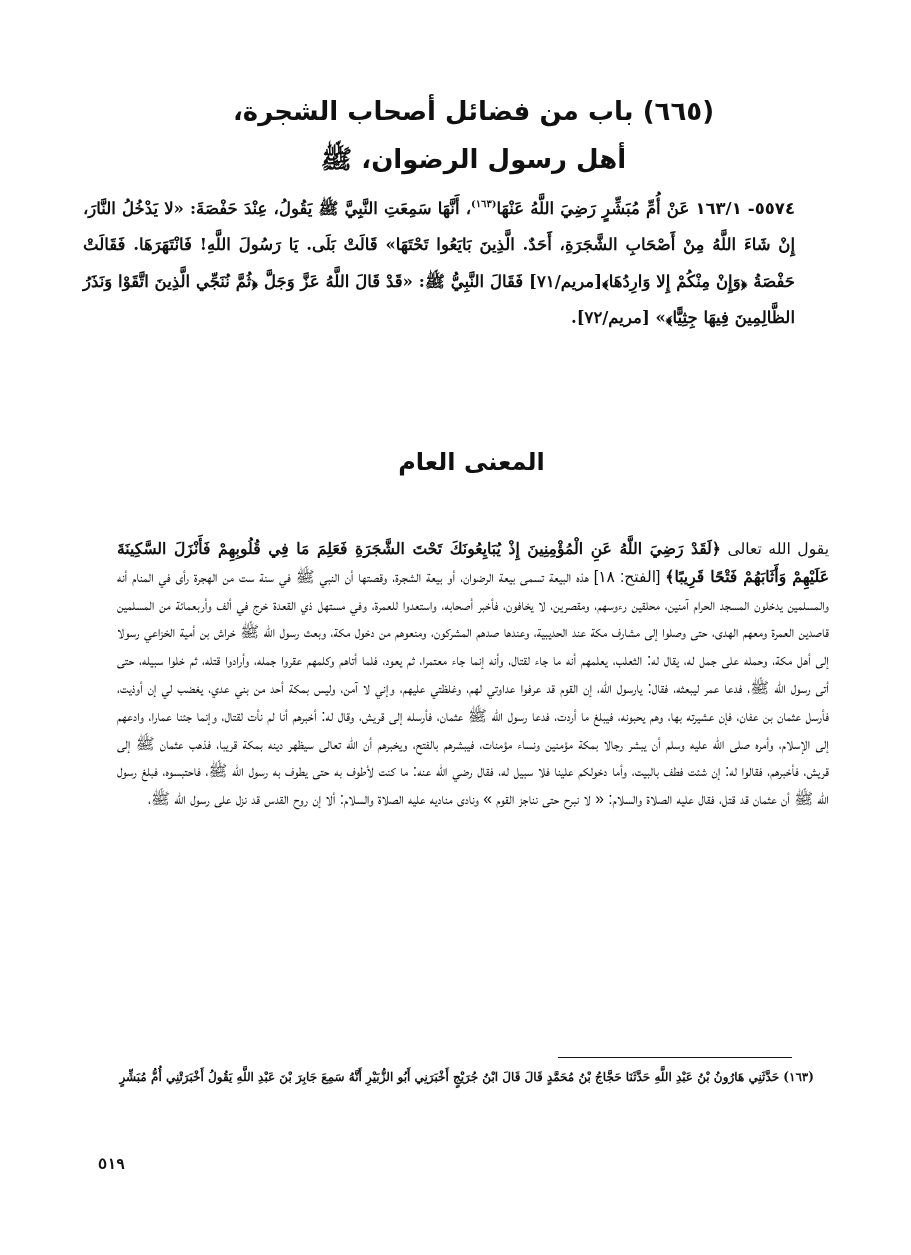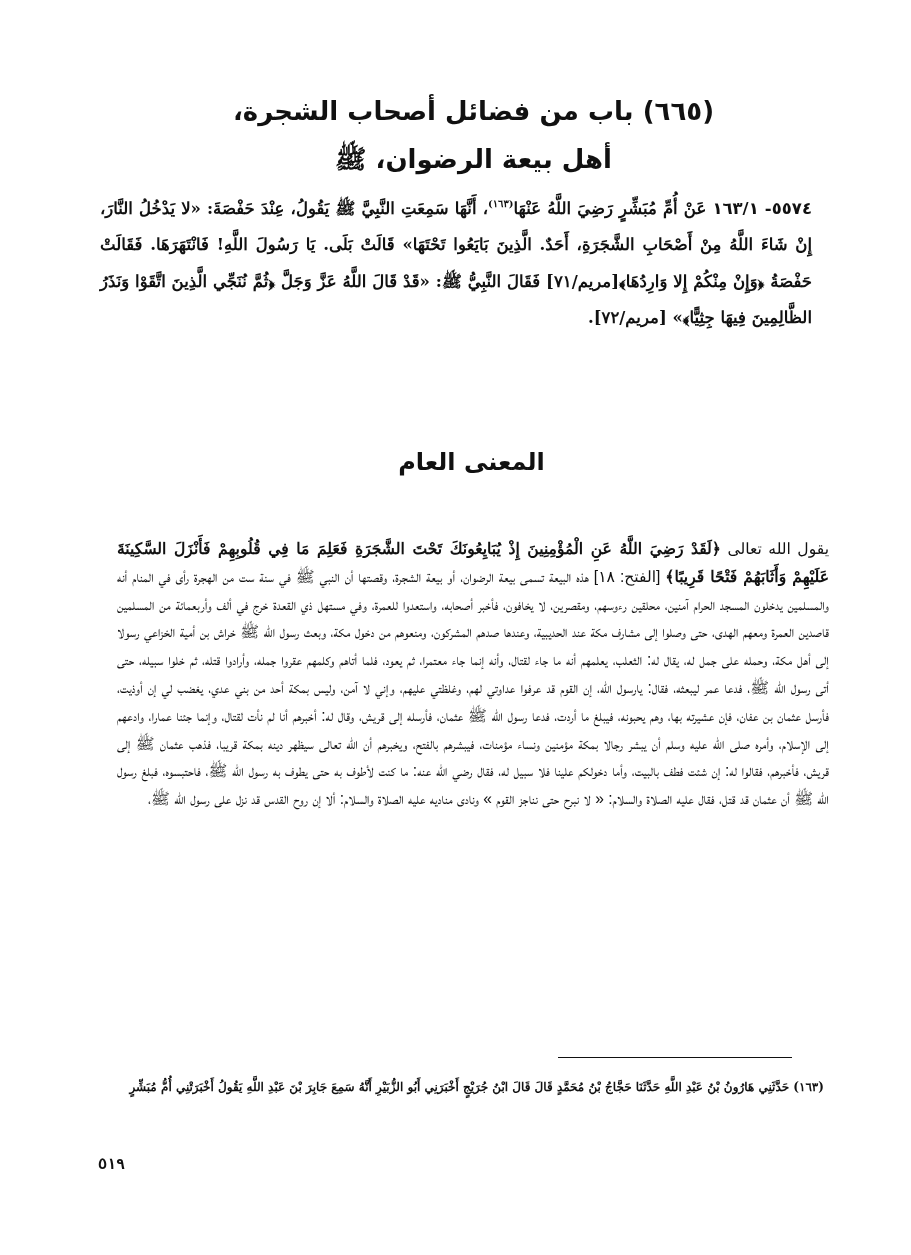--- a/index.html
+++ b/index.html
@@ -8,21 +8,21 @@
       font-family: "DejaVu Sans", sans-serif; color: #111;
     }
     .page { position: absolute; left: 0; top: 0; width: 911px; height: 1255px; direction: rtl; }
     .title {
       position: absolute; left: 100px; width: 711px; text-align: center;
       font-weight: bold; font-size: 26px; line-height: 46px; margin: 18px;
     }
     .title.l1 { top: 70px; }
     .title.l2 { top: 118px; }
     .hadith {
-      position: absolute; left: 100px; top: 186px; width: 712px;
+      position: absolute; left: 83px; top: 186px; width: 712px;
       font-family: "DejaVu Serif", serif; font-weight: bold; font-size: 16.5px;
       line-height: 36.5px; text-align: justify; text-align-last: right; margin: 0;
     }
     .hadith .num { font-family: "DejaVu Sans", sans-serif; font-weight: bold; }
     .hadith .sup { font-size: 10px; vertical-align: super; }
     .section-title {
       position: absolute; left: 300px; width: 311px; top: 424px; text-align: center;
       font-weight: bold; font-size: 24px; line-height: 44px; margin: 16px;
     }
     .body-text {
@@ -31,34 +31,34 @@
       line-height: 27.8px; text-align: justify; text-align-last: right; margin: 17px;
     }
     .body-text .quran { font-family: "DejaVu Serif", serif; font-weight: bold; }
     .footnote-rule {
       position: absolute; left: 558px; top: 1057px; width: 234px; height: 0;
       border-top: 1.5px solid #111;
     }
     .footnote {
       position: absolute; left: 100px; top: 1065px; width: 712px;
       font-family: "DejaVu Serif", serif; font-weight: bold; font-size: 12px;
-      line-height: 20px; text-align: justify; text-align-last: right; margin: 12px;
+      line-height: 20px; text-align: justify; text-align-last: right; margin: 2px;
     }
     .page-number {
       position: absolute; left: 98px; top: 1155px; direction: rtl;
       font-family: Liberation Mono, monospace; font-size: 15px; font-weight: bold;
     }
   </style>
 </head>
 <body>
 
 <div class="page">
 
   <h1 class="title l1">(٦٦٥) باب من فضائل أصحاب الشجرة،</h1>
-  <h1 class="title l2">أهل بيعة الرضوان، ﷺ</h1>
+  <h1 class="title l2">أهل رسول الرضوان، ﷺ</h1>
 
   <p class="hadith">
     <span class="num">٥٥٧٤-</span>
     <span class="num">١٦٣/١</span>
     <span>عَنْ أُمِّ مُبَشِّرٍ رَضِيَ اللَّهُ عَنْهَا</span><span class="sup">(١٦٣)</span><span>، أَنَّهَا سَمِعَتِ النَّبِيَّ ﷺ يَقُولُ، عِنْدَ حَفْصَةَ: «لا يَدْخُلُ النَّارَ، إِنْ شَاءَ اللَّهُ مِنْ أَصْحَابِ الشَّجَرَةِ، أَحَدٌ. الَّذِينَ بَايَعُوا تَحْتَهَا» قَالَتْ بَلَى. يَا رَسُولَ اللَّهِ! فَانْتَهَرَهَا. فَقَالَتْ حَفْصَةُ ﴿وَإِنْ مِنْكُمْ إِلا وَارِدُهَا﴾[مريم/٧١] فَقَالَ النَّبِيُّ ﷺ: «قَدْ قَالَ اللَّهُ عَزَّ وَجَلَّ ﴿ثُمَّ نُنَجِّي الَّذِينَ اتَّقَوْا وَنَذَرُ الظَّالِمِينَ فِيهَا جِثِيًّا﴾» [مريم/٧٢].</span>
   </p>
 
   <h2 class="section-title">المعنى العام</h2>
 
   <p class="body-text">

